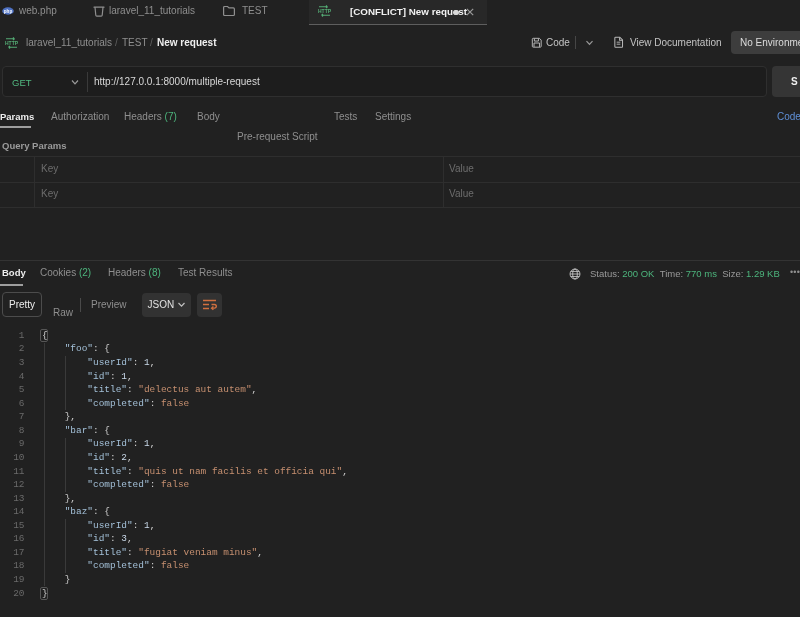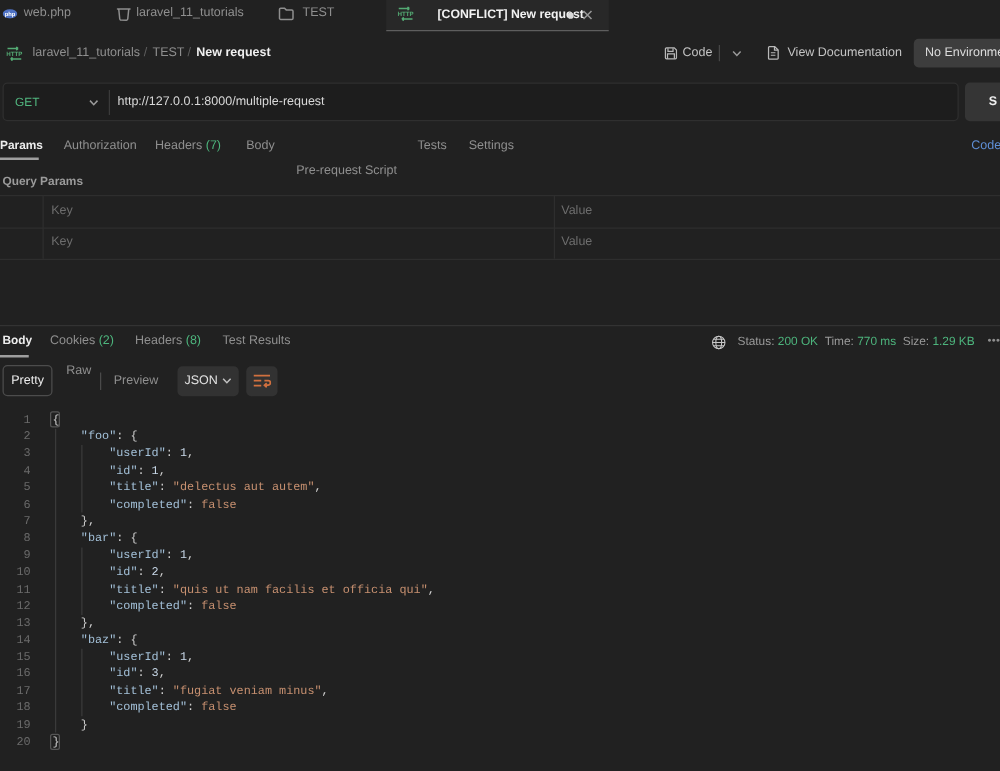--- a/index.html
+++ b/index.html
@@ -119,21 +119,21 @@
 <svg class="abs" style="left:569px;top:268px;" width="12" height="12" viewBox="0 0 14 14">
   <circle cx="7" cy="7" r="5.8" stroke="#c8c8c8" stroke-width="1" fill="none"></circle>
   <ellipse cx="7" cy="7" rx="2.7" ry="5.8" stroke="#c8c8c8" stroke-width="1" fill="none"></ellipse>
   <path d="M1.2 7 h11.6 M2 4 h10 M2 10 h10" stroke="#c8c8c8" stroke-width="1" fill="none"></path>
 </svg>
 <div class="abs" style="left:590px;top:269px;color:#9a9a9a;font-size:9.5px;line-height:10px;">Status: <span class="green">200 OK</span>&nbsp;&nbsp;Time: <span class="green">770 ms</span>&nbsp;&nbsp;Size: <span class="green">1.29 KB</span></div>
 <div class="abs" style="left:790px;top:267px;color:#8f8f8f;font-size:9px;letter-spacing:0.2px;">•••</div>
 
 <div class="abs" style="left:2px;top:292px;width:40px;height:25px;border:1px solid #4c4c4c;border-radius:4px;box-sizing:border-box;"></div>
 <div class="abs t" style="left:9px;top:300px;color:#ededed;">Pretty</div>
-<div class="abs t gray" style="left:53px;top:292px;">Raw</div>
+<div class="abs t gray" style="left:53px;top:308px;">Raw</div>
 <div class="abs" style="left:80px;top:298px;width:1px;height:14px;background:#4a4a4a;"></div>
 <div class="abs t gray" style="left:91px;top:300px;">Preview</div>
 <div class="abs" style="left:142px;top:293px;width:49px;height:24px;background:#323232;border-radius:4px;"></div>
 <div class="abs t" style="left:147.5px;top:300px;color:#e2e2e2;">JSON</div>
 <svg class="abs" style="left:177px;top:302px;" width="9" height="6" viewBox="0 0 9 6">
   <path d="M1.5 1 L4.5 4.2 L7.5 1" stroke="#c0c0c0" stroke-width="1.2" fill="none"></path>
 </svg>
 <div class="abs" style="left:197px;top:293px;width:25px;height:24px;background:#323232;border-radius:4px;"></div>
 <svg class="abs" style="left:202px;top:298px;" width="15" height="14" viewBox="0 0 15 14">
   <path d="M1 2.5 h13 M1 6.5 h6 M1 10.5 h6" stroke="#d0703f" stroke-width="1.4" fill="none"></path>

